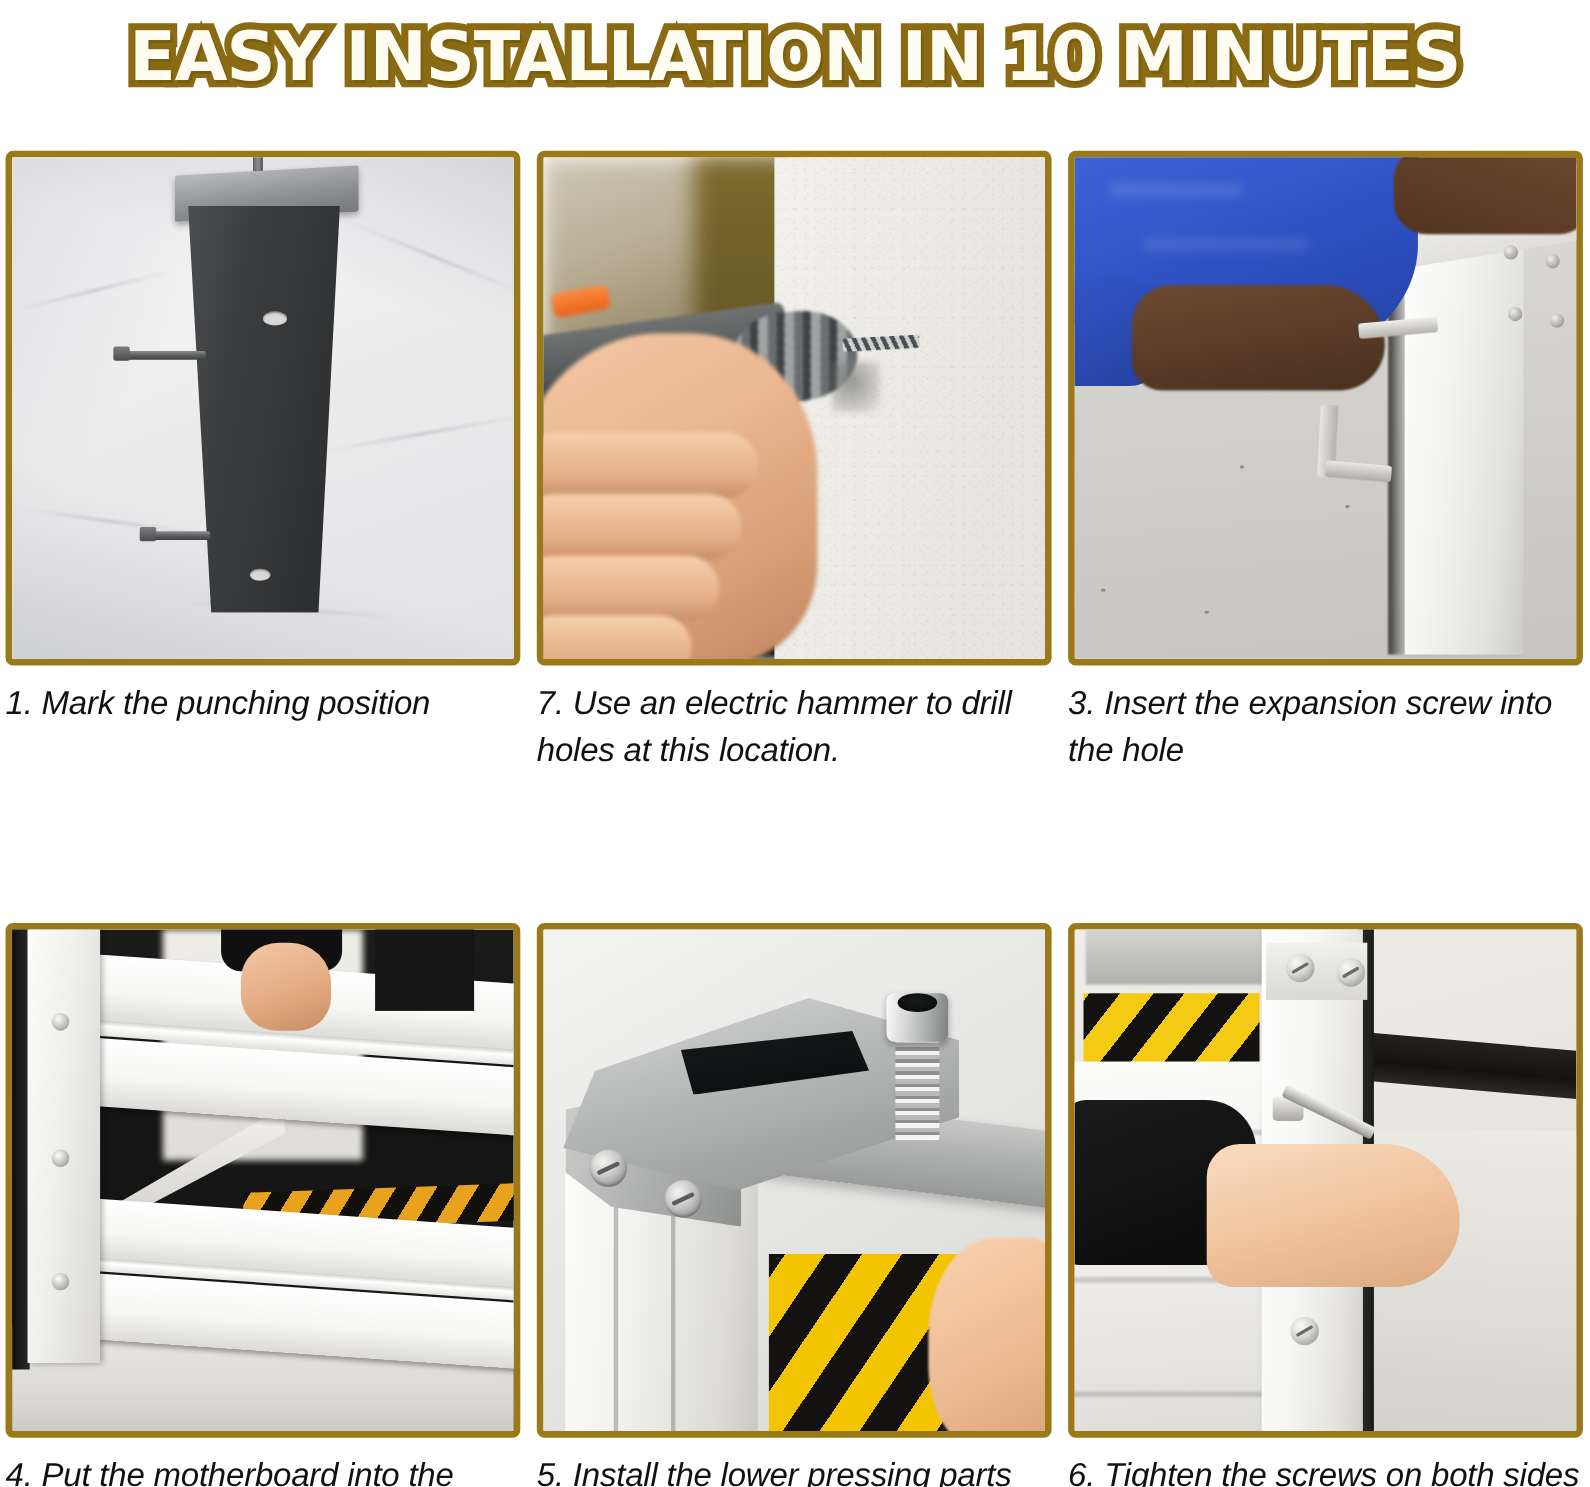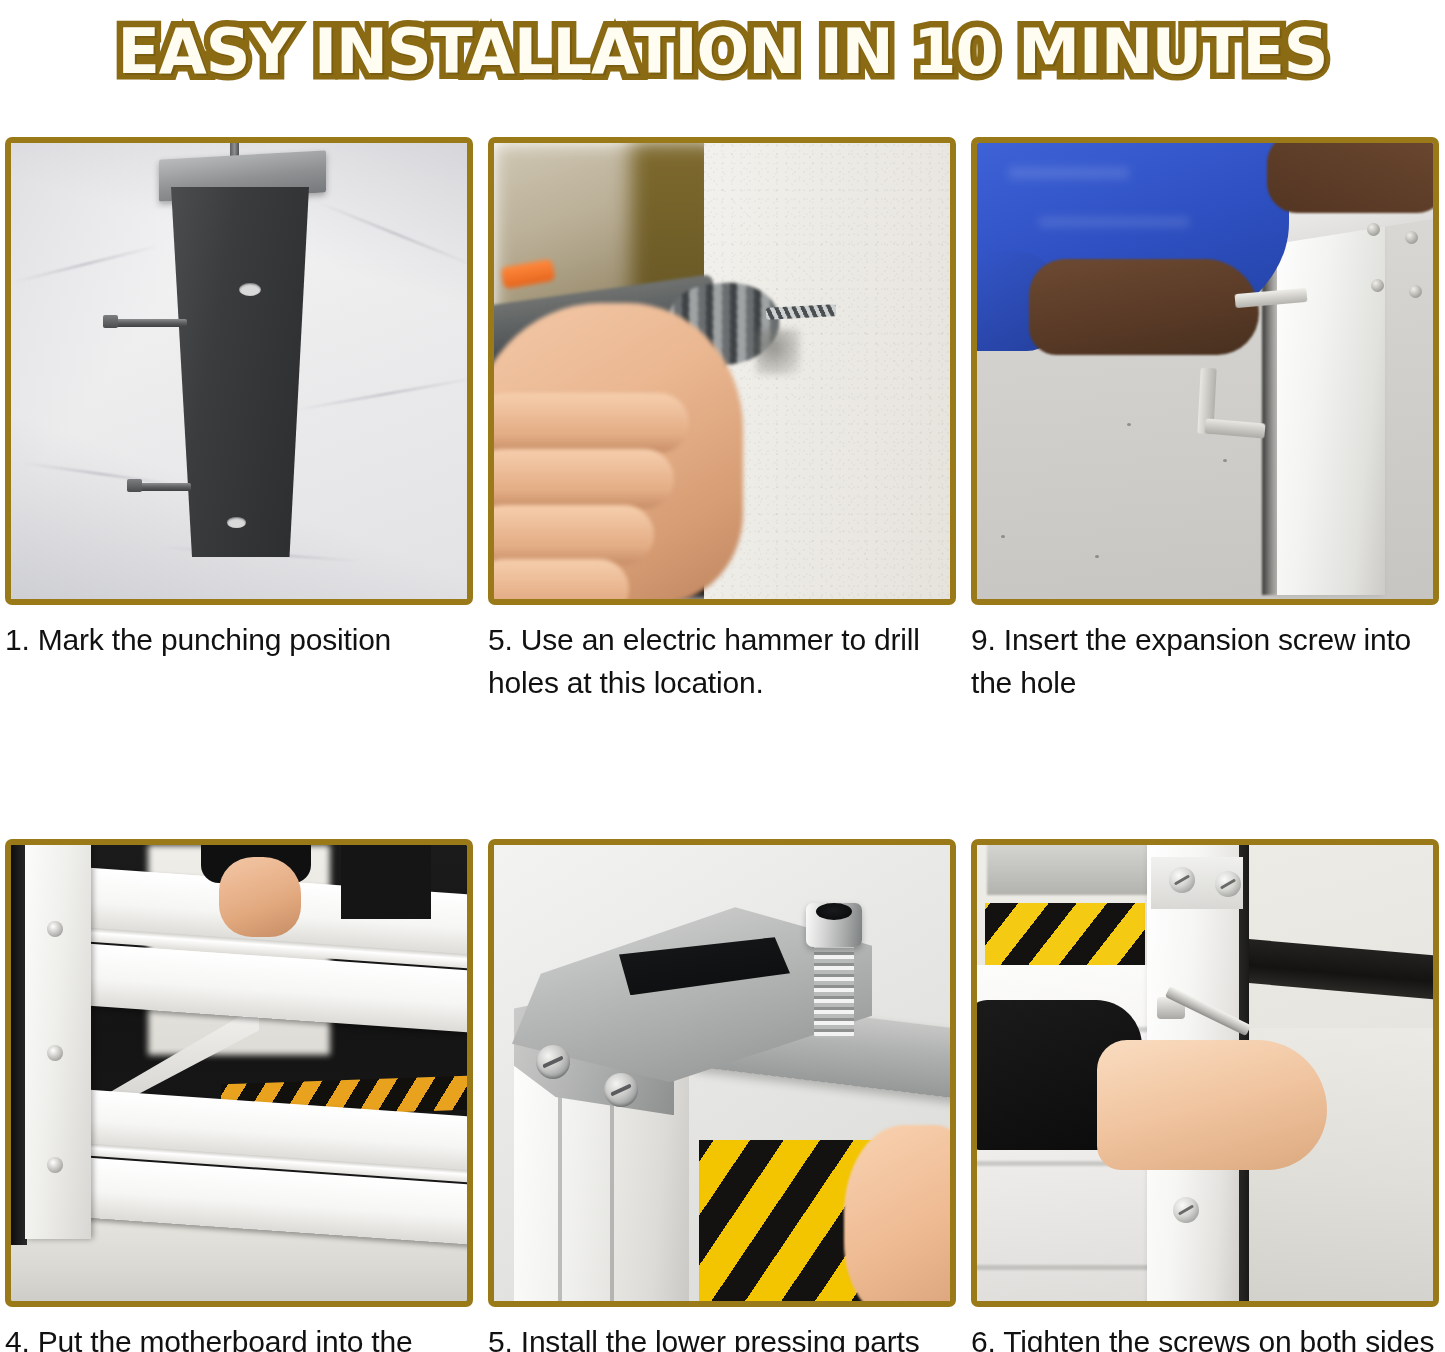--- a/index.html
+++ b/index.html
@@ -54,20 +54,21 @@
     width: 1435px;
   }
   .row {
     display: flex;
     gap: 15px;
     align-items: flex-start;
   }
   .row.row-2 { margin-top: 135px; }
   .cell {
     width: 468px;
+    font-style: italic;
   }
 
   .photo-frame {
     position: relative;
     width: 468px;
     height: 468px;
     box-sizing: border-box;
     border: 6px solid #9a7a18;
     border-radius: 7px;
     background: #ffffff;
@@ -692,21 +693,21 @@
             <div class="p2-chuck"></div>
             <div class="p2-bit"></div>
             <div class="p2-dust"></div>
             <div class="p2-hand"></div>
             <div class="p2-finger" style="left:-20px; top:250px; width:215px;"></div>
             <div class="p2-finger" style="left:-20px; top:306px; width:200px;"></div>
             <div class="p2-finger" style="left:-20px; top:362px; width:180px;"></div>
             <div class="p2-finger" style="left:-20px; top:416px; width:155px;"></div>
           </div>
         </div>
-        <div class="caption">5. Use an electric hammer to drill holes at this location.</div>
+        <div class="caption">7. Use an electric hammer to drill holes at this location.</div>
       </div>
 
       <div class="cell">
         <div class="photo-frame">
           <div class="photo">
             <div class="p3-floor"></div>
             <div class="p3-speck" style="left:150px; top:280px;"></div>
             <div class="p3-speck" style="left:246px; top:316px;"></div>
             <div class="p3-speck" style="left:24px; top:392px;"></div>
             <div class="p3-speck" style="left:118px; top:412px;"></div>
@@ -725,21 +726,21 @@
               <div class="p3-shirt-fold" style="left:70px; top:80px; width:150px; height:10px;"></div>
             </div>
             <div class="p3-sleeve"></div>
             <div class="p3-arm2"></div>
             <div class="p3-arm"></div>
             <div class="p3-tool"></div>
             <div class="p3-allen"></div>
             <div class="p3-allen-arm"></div>
           </div>
         </div>
-        <div class="caption">9. Insert the expansion screw into the hole</div>
+        <div class="caption">3. Insert the expansion screw into the hole</div>
       </div>
 
     </div>
 
     <div class="row row-2">
 
       <div class="cell">
         <div class="photo-frame">
           <div class="photo">
             <div class="p4-bg"></div>

